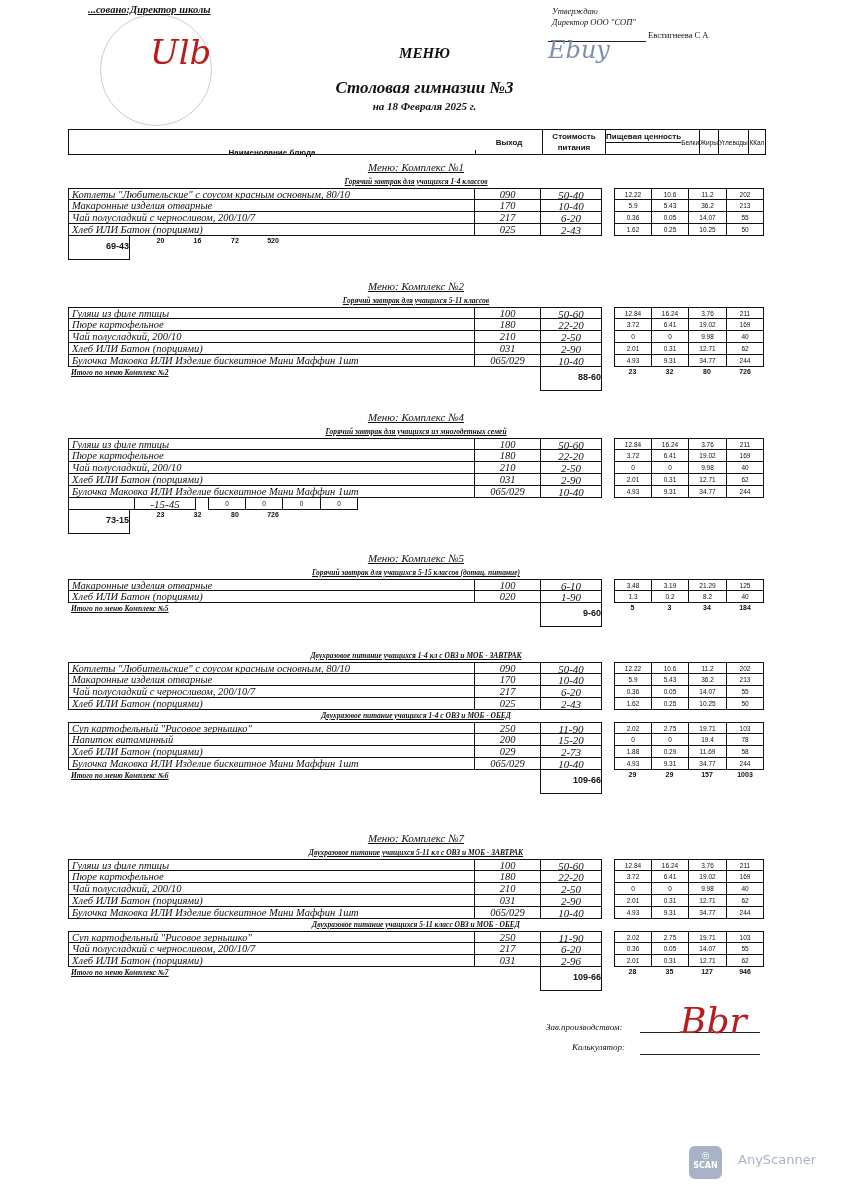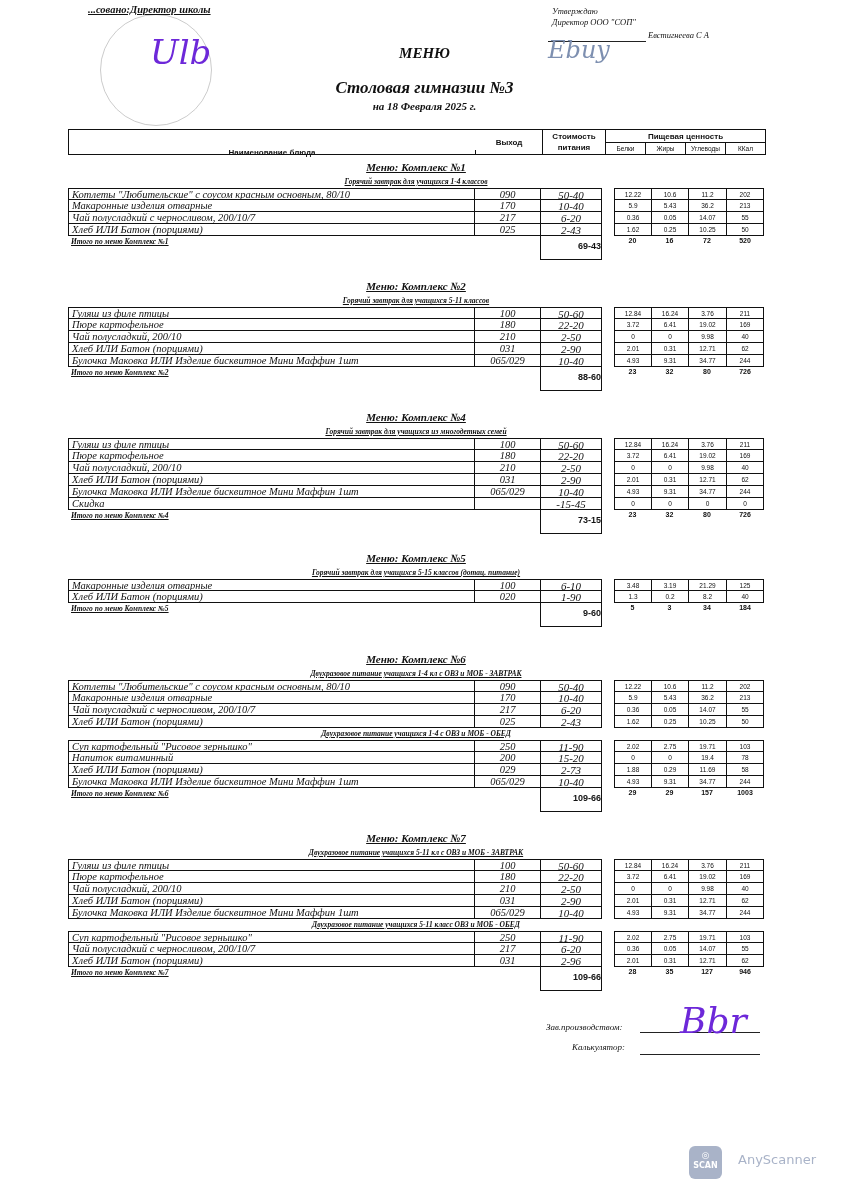--- a/index.html
+++ b/index.html
@@ -1,39 +1,39 @@
 <!DOCTYPE html>
 <html><head>
 <meta charset="utf-8">
 <style>
   html, body { margin:0; padding:0; }
   body { width:849px; height:1200px; background:#ffffff; position:relative; overflow:hidden;
          font-family:"Liberation Serif", serif; color:#111; }
   .abs { position:absolute; }
   .agreed { left:88px; top:4px; font-size:10.5px; font-style:italic; font-weight:bold; text-decoration:underline; }
   .approve { left:552px; top:6px; font-size:8.5px; font-style:italic; line-height:11px; }
-  .approve-name { left:648px; top:30px; font-size:8.5px; font-style:italic; }
+  .approve-name { left:648px; top:30px; font-size:8.5px; }
   .approve-line { left:548px; top:41px; width:98px; border-top:1px solid #222; }
   .stamp { left:100px; top:14px; width:110px; height:110px; border:1px solid #ccc; border-radius:50%; }
-  .sig { font-family:"DejaVu Serif", serif; font-style:italic; color:#6d28d9; }
+  .sig { font-family:"DejaVu Serif", serif; font-style:italic; color:#b91c1c; }
   .title { left:0; width:849px; text-align:center; }
   .t1 { top:45px; font-size:15px; font-weight:bold; font-style:italic; left:0; padding-left:0; }
   .t2 { top:78px; font-size:17px; font-weight:bold; font-style:italic; }
   .t3 { top:100px; font-size:11px; font-weight:bold; font-style:italic; }
   .hdr { left:68px; top:129px; width:696px; height:24px; border:1.5px solid #111; display:flex; font-family:"Liberation Sans", sans-serif; font-size:8px; font-weight:bold; }
   .hdr .c-name { width:406px; border-right:1px solid #111; display:flex; align-items:center; justify-content:center;margin-top:20px; }
   .hdr .c-out { width:66px; border-right:1px solid #111; display:flex; align-items:center; justify-content:center; }
   .hdr .c-cost { width:62px; border-right:1px solid #111; display:flex; flex-direction:column; align-items:center; justify-content:center; line-height:11px; }
-  .hdr .c-nut { flex:1; display:flex; flex-direction:column; }
+  .hdr .c-nut { flex:1; display:flex; flex-direction:row; }
   .hdr .nut-title { height:12px; display:flex; align-items:center; justify-content:center; border-bottom:1px solid #111; }
   .hdr .nut-subs { flex:1; display:flex; font-weight:normal; font-size:6.5px; }
   .hdr .nut-subs span { flex:1; border-right:1px solid #111; display:flex; align-items:center; justify-content:center; }
   .hdr .nut-subs span:last-child { border-right:none; }
   .section { position:absolute; left:68px; width:696px; }
-  .sec-title { text-align:center; font-size:11px; font-style:italic; font-weight:bold; text-decoration:underline; height:18px; line-height:18px; margin-left:0; }
+  .sec-title { text-align:center; font-size:11px; font-style:italic; font-weight:normal; text-decoration:underline; height:18px; line-height:18px; margin-left:0; }
   .sub-title { text-align:center; font-size:7.5px; font-style:italic; font-weight:bold; text-decoration:underline; height:12px; line-height:12px; font-family:"Liberation Serif", serif; }
   .row { display:flex; height:12px; font-size:10.5px; }
   .row .n { width:406px; border:1px solid #111; border-right:none; border-top:none; padding-left:3px; box-sizing:border-box; font-style:italic; white-space:nowrap; overflow:hidden; line-height:12px; }
   .row .o { width:66px; border:1px solid #111; border-right:none; border-top:none; text-align:center; font-style:italic; line-height:12px; box-sizing:border-box; }
   .row .p { width:62px; border:1px solid #111; border-right:none; border-top:none; text-align:center; font-style:italic; line-height:12px; box-sizing:border-box; font-size:11px; }
   .row .g { width:12px; }
   .row .v { width:37px; border:1px solid #111; border-right:none; border-top:none; text-align:center; font-family:"Liberation Sans", sans-serif; font-size:6.5px; line-height:12px; box-sizing:border-box; }
   .row .v.w { width:38px; }
   .row .v.last { border-right:1px solid #111; }
   .tbl-first .n, .tbl-first .o, .tbl-first .p, .tbl-first .v { border-top:1px solid #111; }
@@ -120,21 +120,20 @@
           <div class="n">Хлеб ИЛИ Батон (порциями)</div>
           <div class="o">025</div>
           <div class="p" style="border-right:1px solid #111;">2-43</div>
           <div class="g"></div>
           <div class="v">1.62</div>
           <div class="v">0.25</div>
           <div class="v w">10.25</div>
           <div class="v w last">50</div>
         </div>
       <div class="total">
-      <div class="tl">Итого по меню Комплекс №1</div>
       <div class="tp">69-43</div>
       <div class="g"></div>
       <div class="tv">20</div>
       <div class="tv">16</div>
       <div class="tv" style="width:38px">72</div>
       <div class="tv" style="width:38px">520</div>
     </div>
     </div>
     <div class="section" style="top: 277px;">
       <div class="sec-title">Меню: Комплекс №2</div>
@@ -246,31 +245,29 @@
           <div class="n">Булочка Маковка ИЛИ Изделие бисквитное Мини Маффин 1шт</div>
           <div class="o">065/029</div>
           <div class="p" style="border-right:1px solid #111;">10-40</div>
           <div class="g"></div>
           <div class="v">4.93</div>
           <div class="v">9.31</div>
           <div class="v w">34.77</div>
           <div class="v w last">244</div>
         </div>
       <div class="row ">
-          <div class="n">Скидка</div>
           <div class="o"></div>
           <div class="p" style="border-right:1px solid #111;">-15-45</div>
           <div class="g"></div>
           <div class="v">0</div>
           <div class="v">0</div>
           <div class="v w">0</div>
           <div class="v w last">0</div>
         </div>
       <div class="total">
-      <div class="tl">Итого по меню Комплекс №4</div>
       <div class="tp">73-15</div>
       <div class="g"></div>
       <div class="tv">23</div>
       <div class="tv">32</div>
       <div class="tv" style="width:38px">80</div>
       <div class="tv" style="width:38px">726</div>
     </div>
     </div>
     <div class="section" style="top: 549px;">
       <div class="sec-title">Меню: Комплекс №5</div>
@@ -299,21 +296,20 @@
       <div class="tl">Итого по меню Комплекс №5</div>
       <div class="tp">9-60</div>
       <div class="g"></div>
       <div class="tv">5</div>
       <div class="tv">3</div>
       <div class="tv" style="width:38px">34</div>
       <div class="tv" style="width:38px">184</div>
     </div>
     </div>
     <div class="section" style="top: 650px;">
-      <div class="sec-title">Меню: Комплекс №6</div>
       <div class="sub-title">Двухразовое питание учащихся 1-4 кл с ОВЗ и МОБ - ЗАВТРАК</div>
       <div class="row tbl-first">
           <div class="n">Котлеты  "Любительские" с соусом красным основным, 80/10</div>
           <div class="o">090</div>
           <div class="p" style="border-right:1px solid #111;">50-40</div>
           <div class="g"></div>
           <div class="v">12.22</div>
           <div class="v">10.6</div>
           <div class="v w">11.2</div>
           <div class="v w last">202</div>

